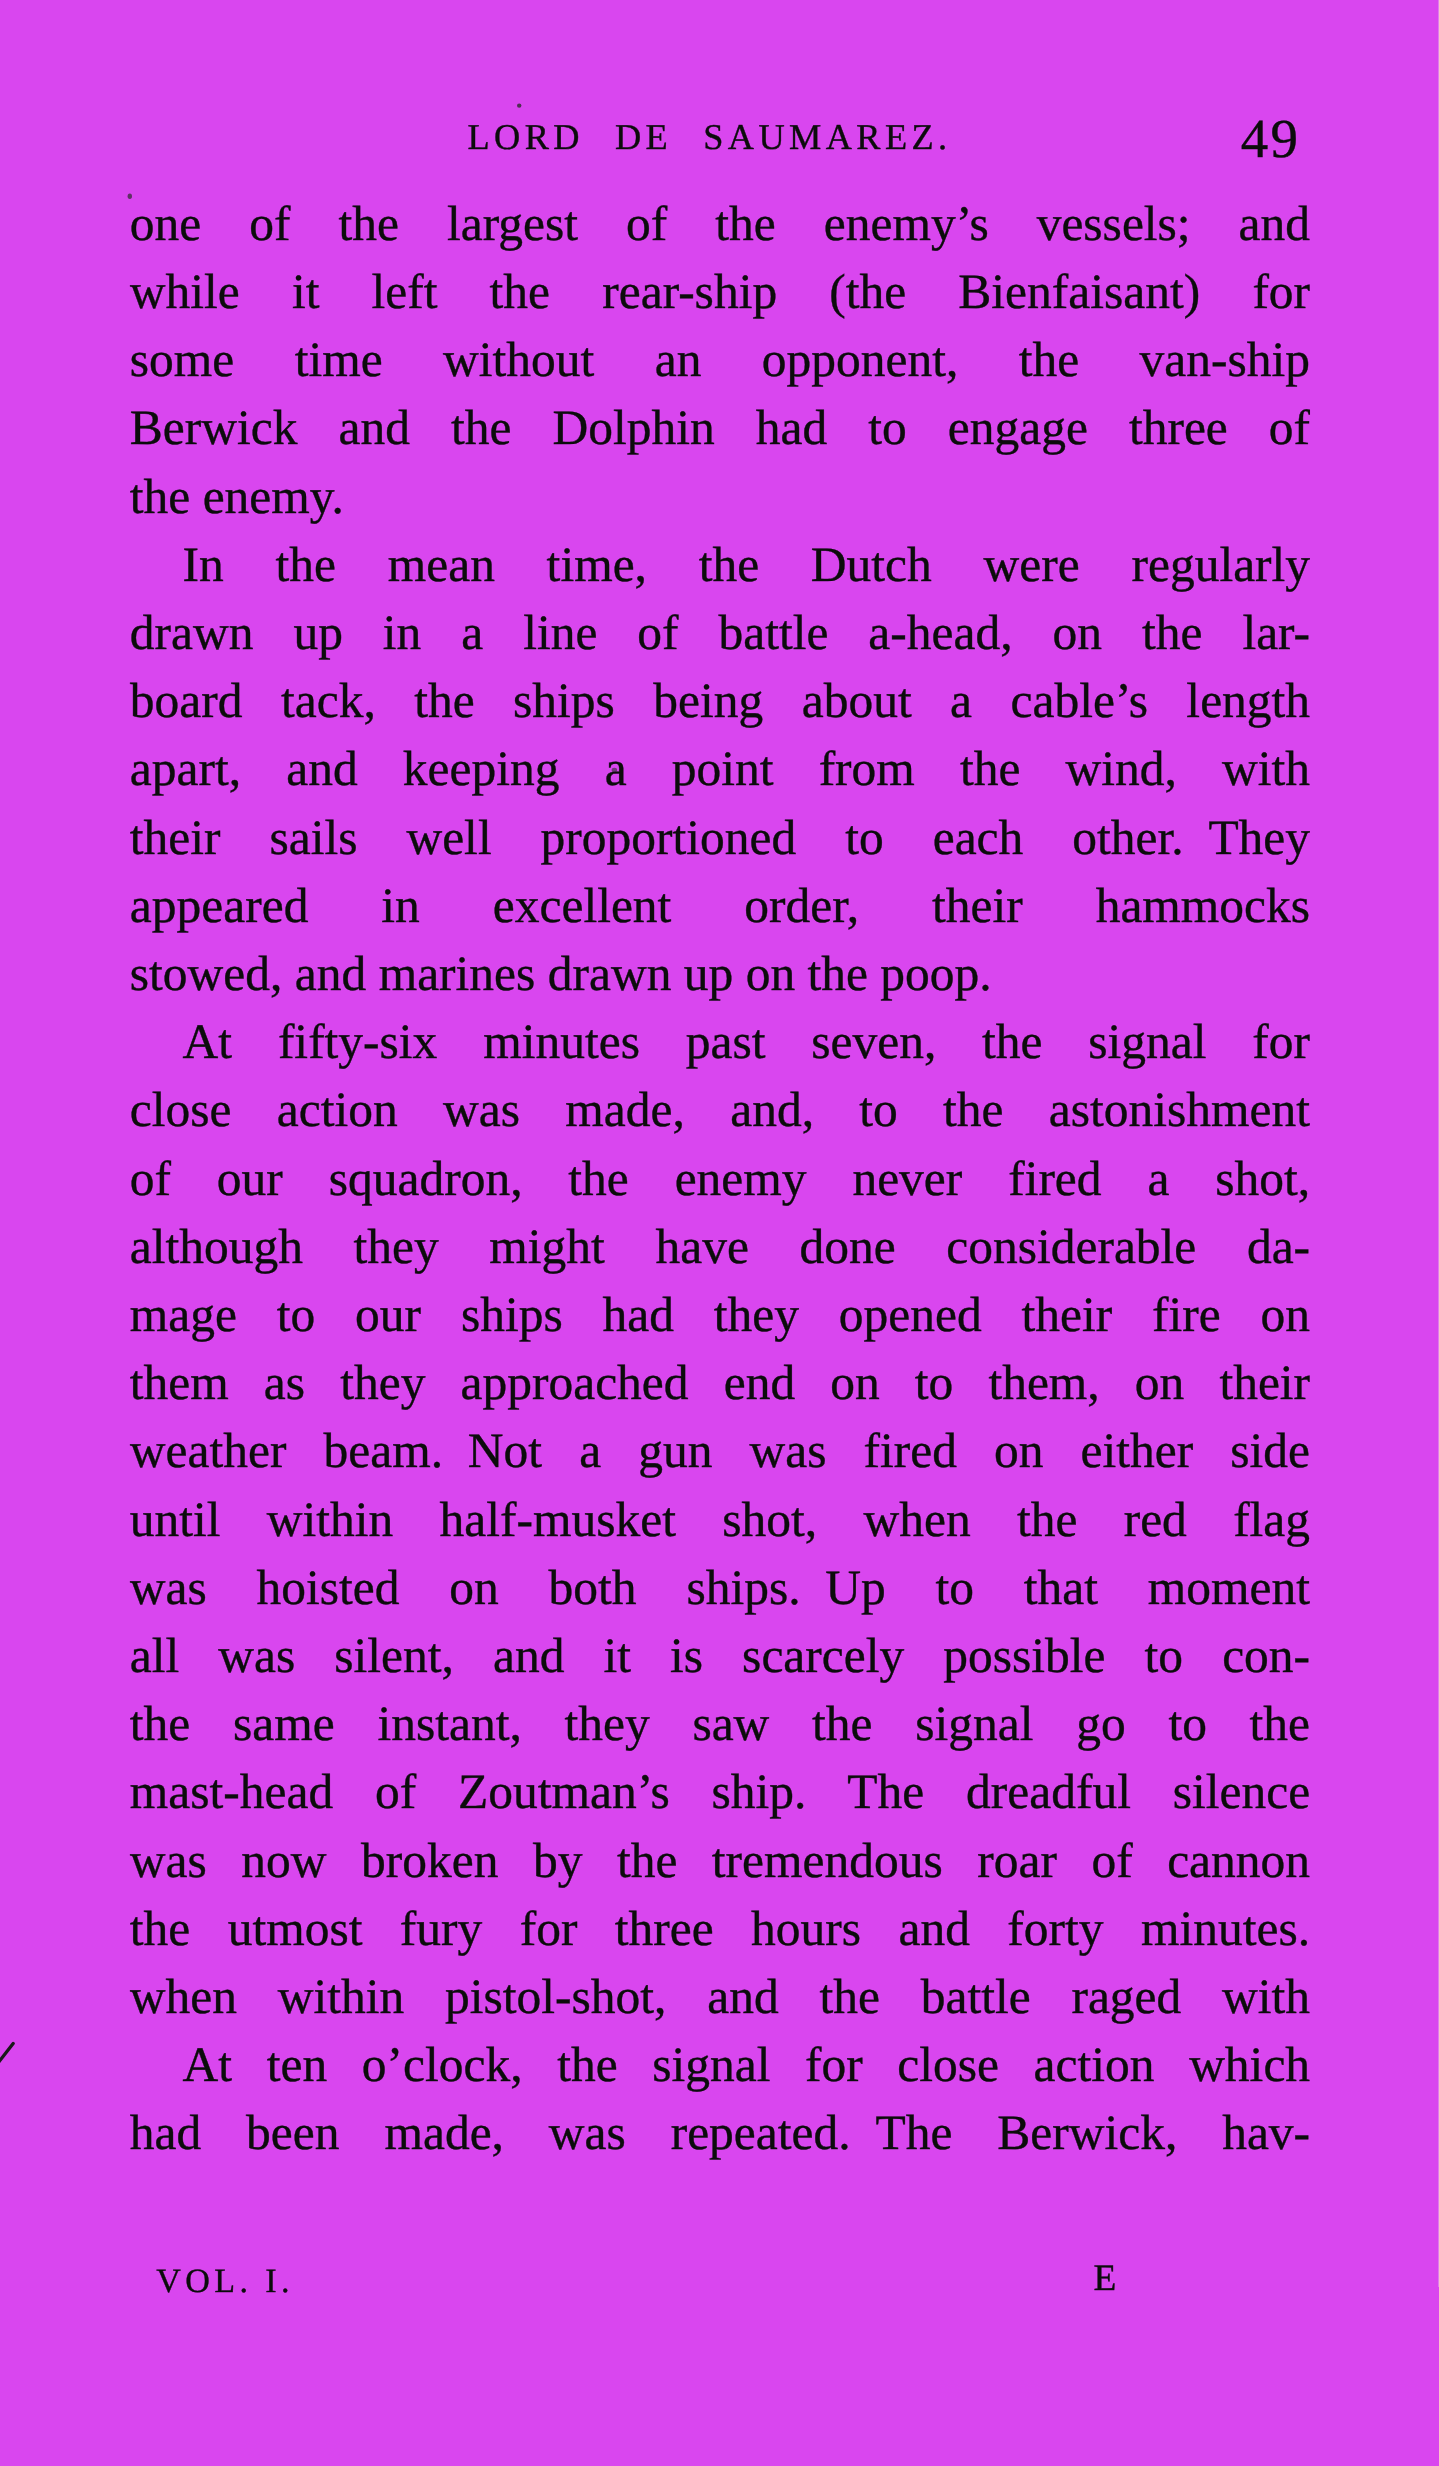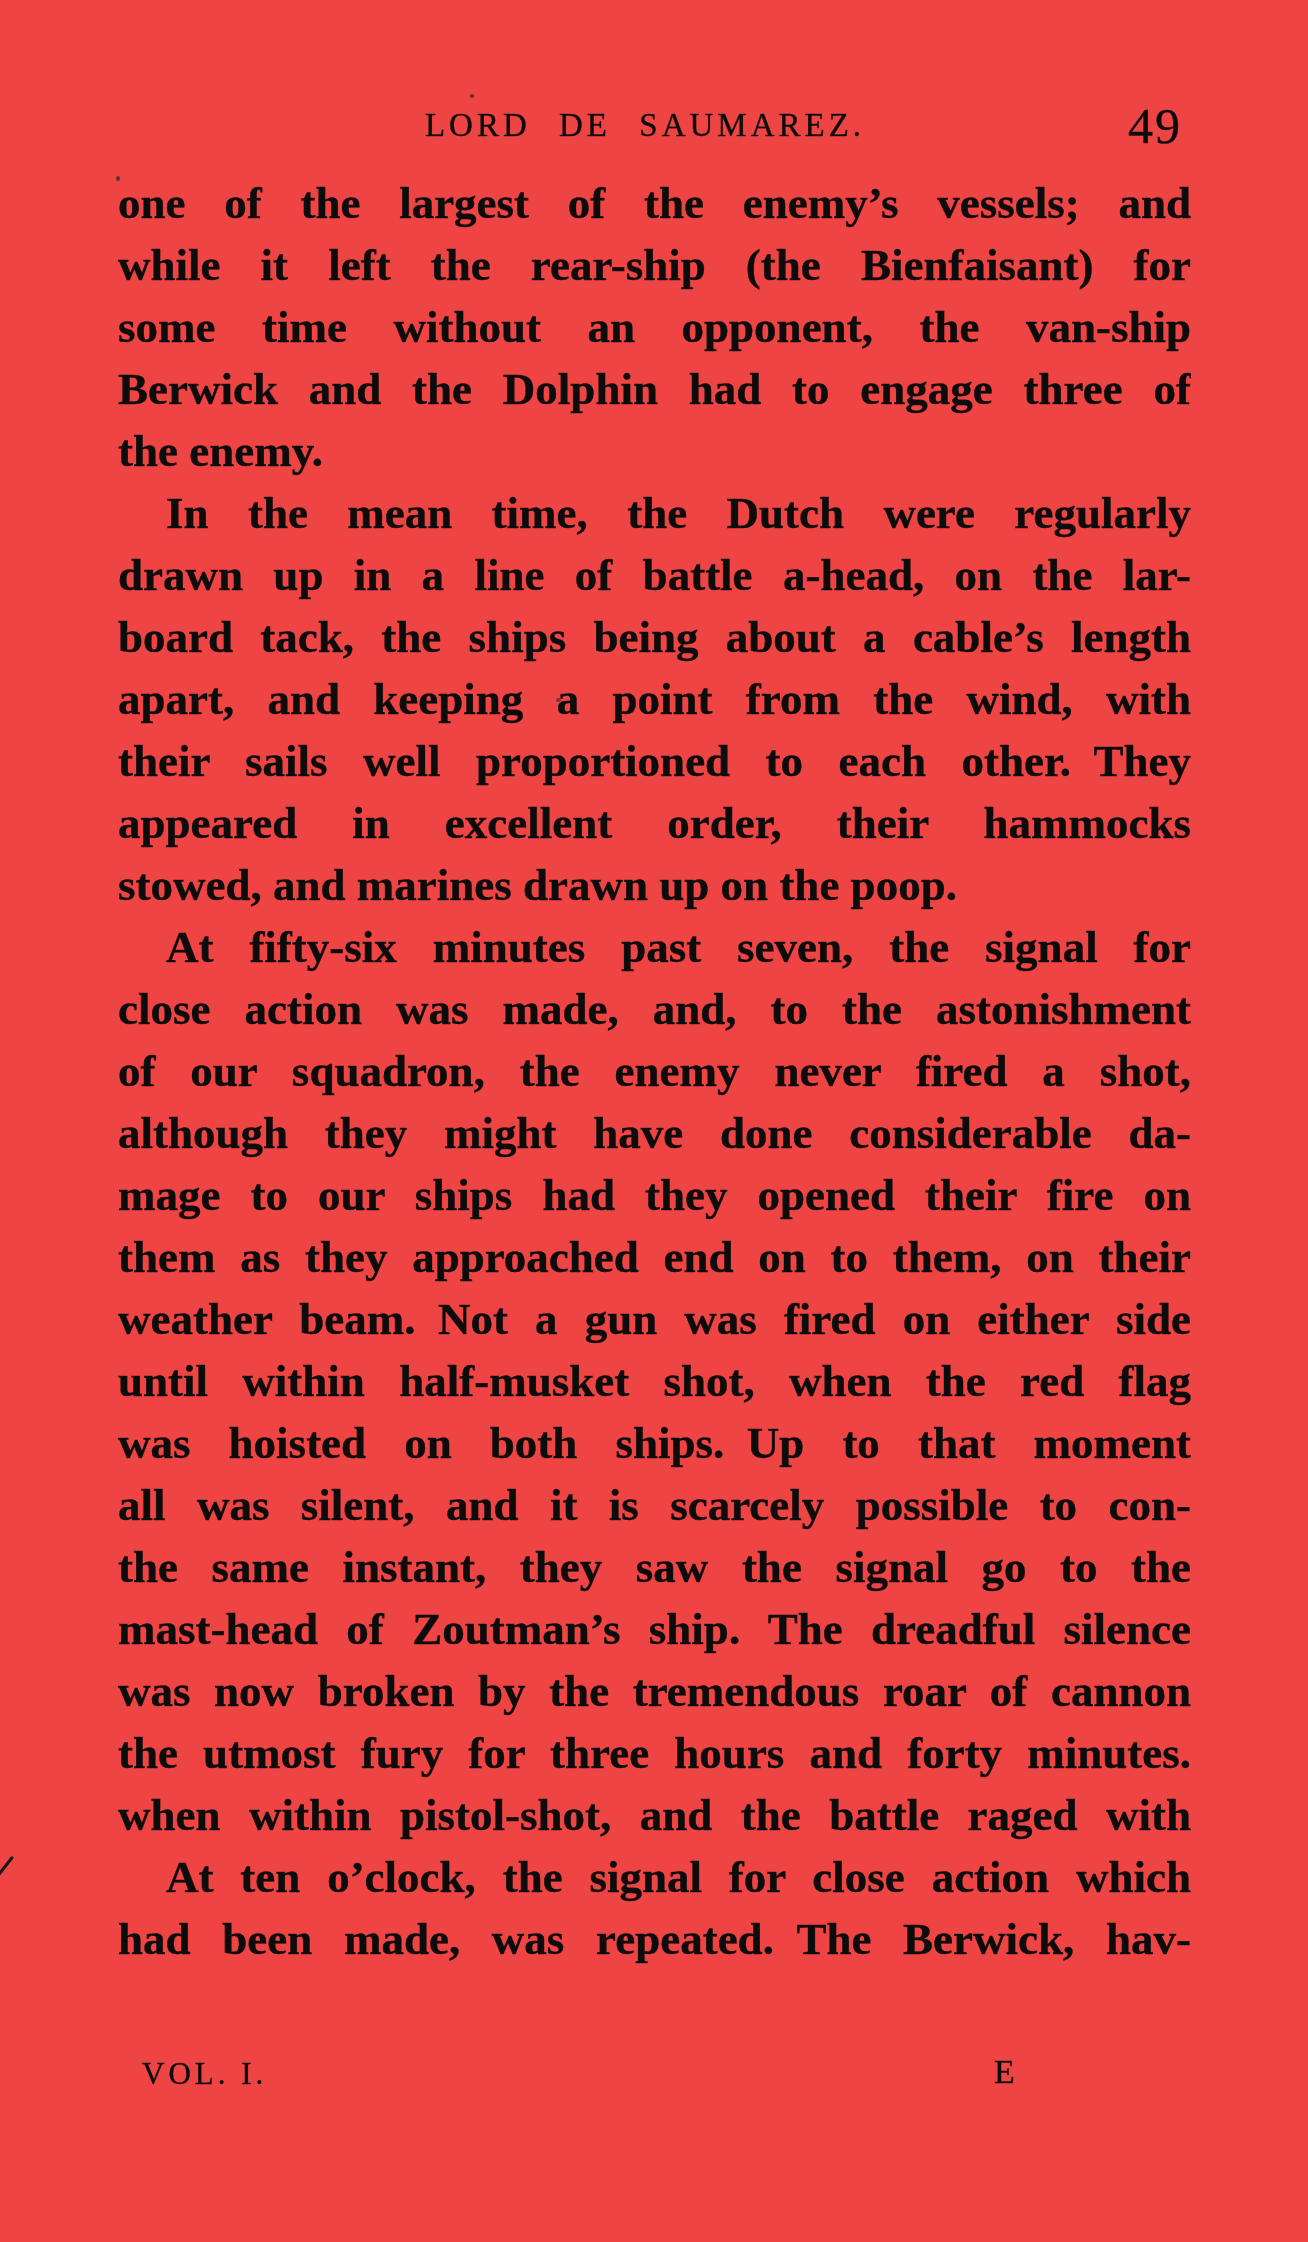--- a/index.html
+++ b/index.html
@@ -1,20 +1,20 @@
 <!DOCTYPE html>
 <html><head>
 <meta charset="utf-8">
 <style>
   html, body { margin:0; padding:0; background:#e8e8e8; }
   .page {
     position:relative;
     width:1308px; height:2242px;
     margin:0 auto;
-    background:#ef4444;
+    background:#d946ef;
     color:#0c0c0c;
     font-family:"Liberation Serif","DejaVu Serif",serif;
     overflow:hidden;
     -webkit-text-stroke:0.4px rgba(10,10,10,0.85);
   }
 
   
   .running-head { position:absolute; top:0; left:0; width:100%; height:170px; }
   .running-title {
     position:absolute; top:107px; left:645px; transform:translateX(-50%);
@@ -23,21 +23,21 @@
   .page-number {
     position:absolute; top:97px; left:1128px;
     font-size:50px; letter-spacing:2px;
   }
 
   
   .body-text {
     position:absolute; top:172px; left:118px; width:1073px;
     font-size:45px; line-height:62px;
   }
-  .line { height:62px; overflow:hidden; text-align:left;font-weight:bold; }
+  .line { height:62px; overflow:hidden; text-align:left; }
   .line.j { text-align:justify; text-align-last:justify; }
   .line.indent { padding-left:48px; }
 
   
   .page-footer { position:absolute; top:2050px; left:0; width:100%; height:60px; }
   .volume-label { position:absolute; left:142px; top:6px; font-size:31px; letter-spacing:4px; }
   .signature-mark { position:absolute; left:994px; top:3px; font-size:34px; }
 
   
   .artifact-slash {

